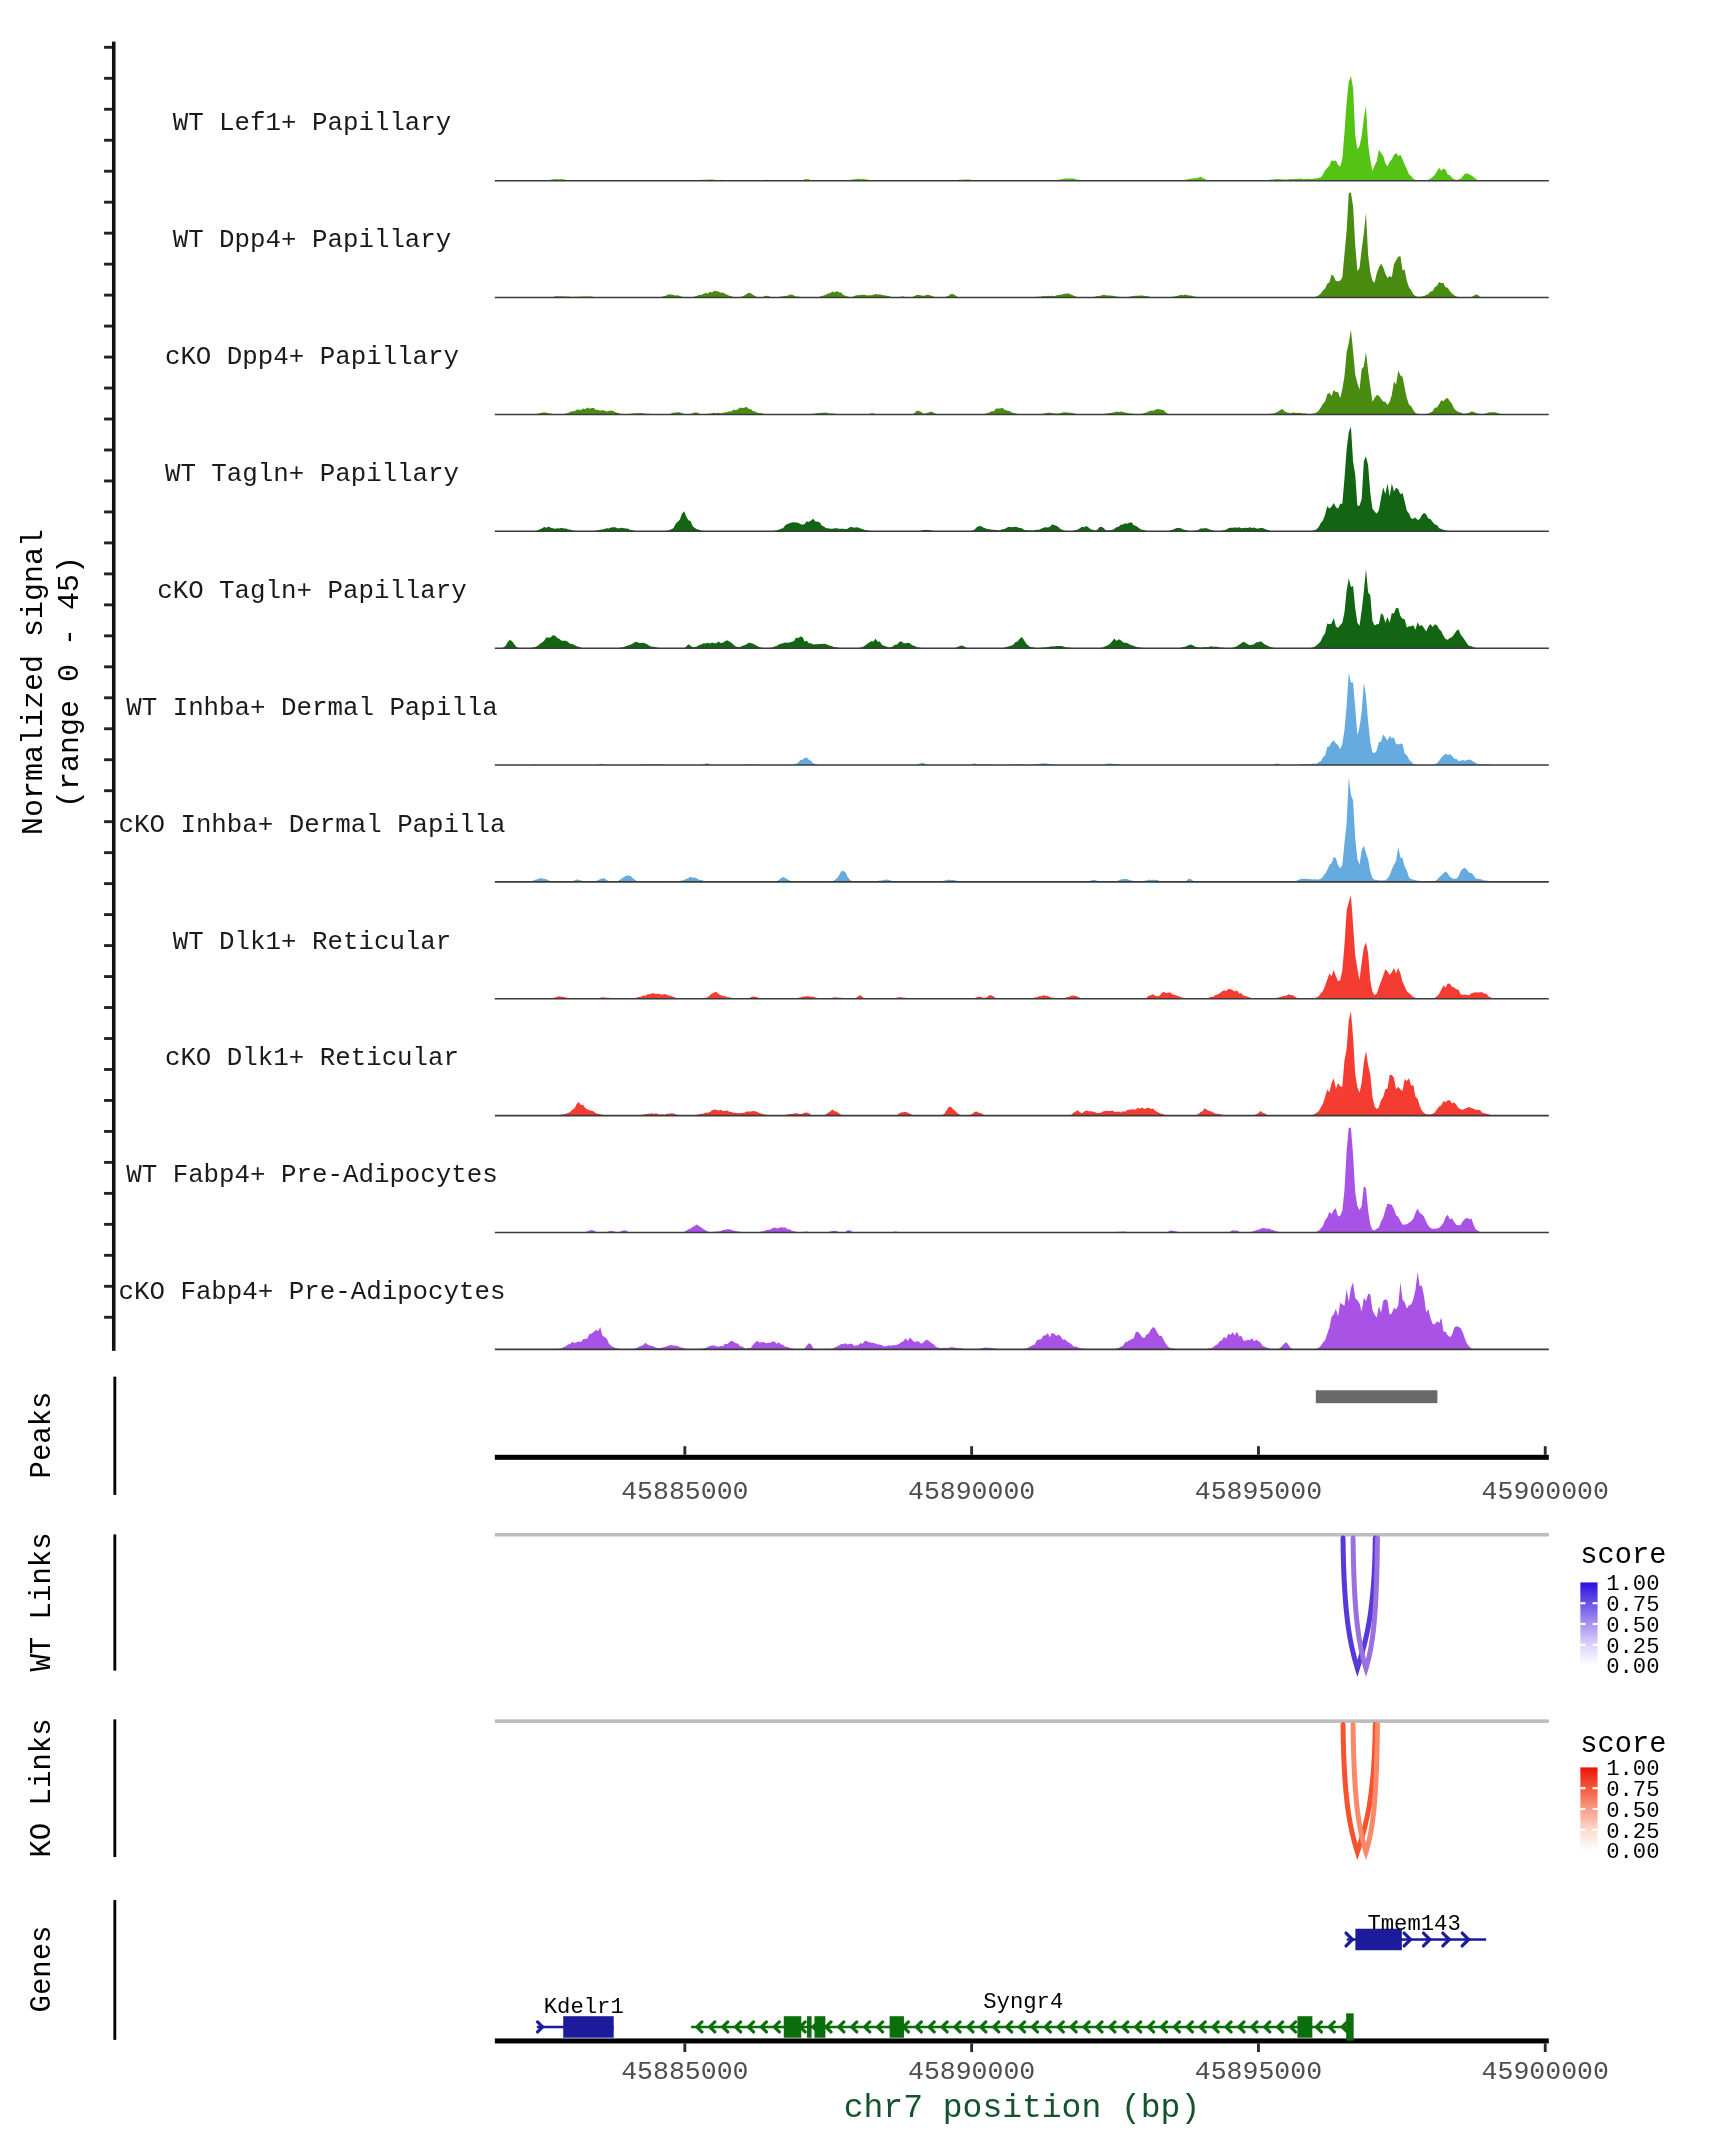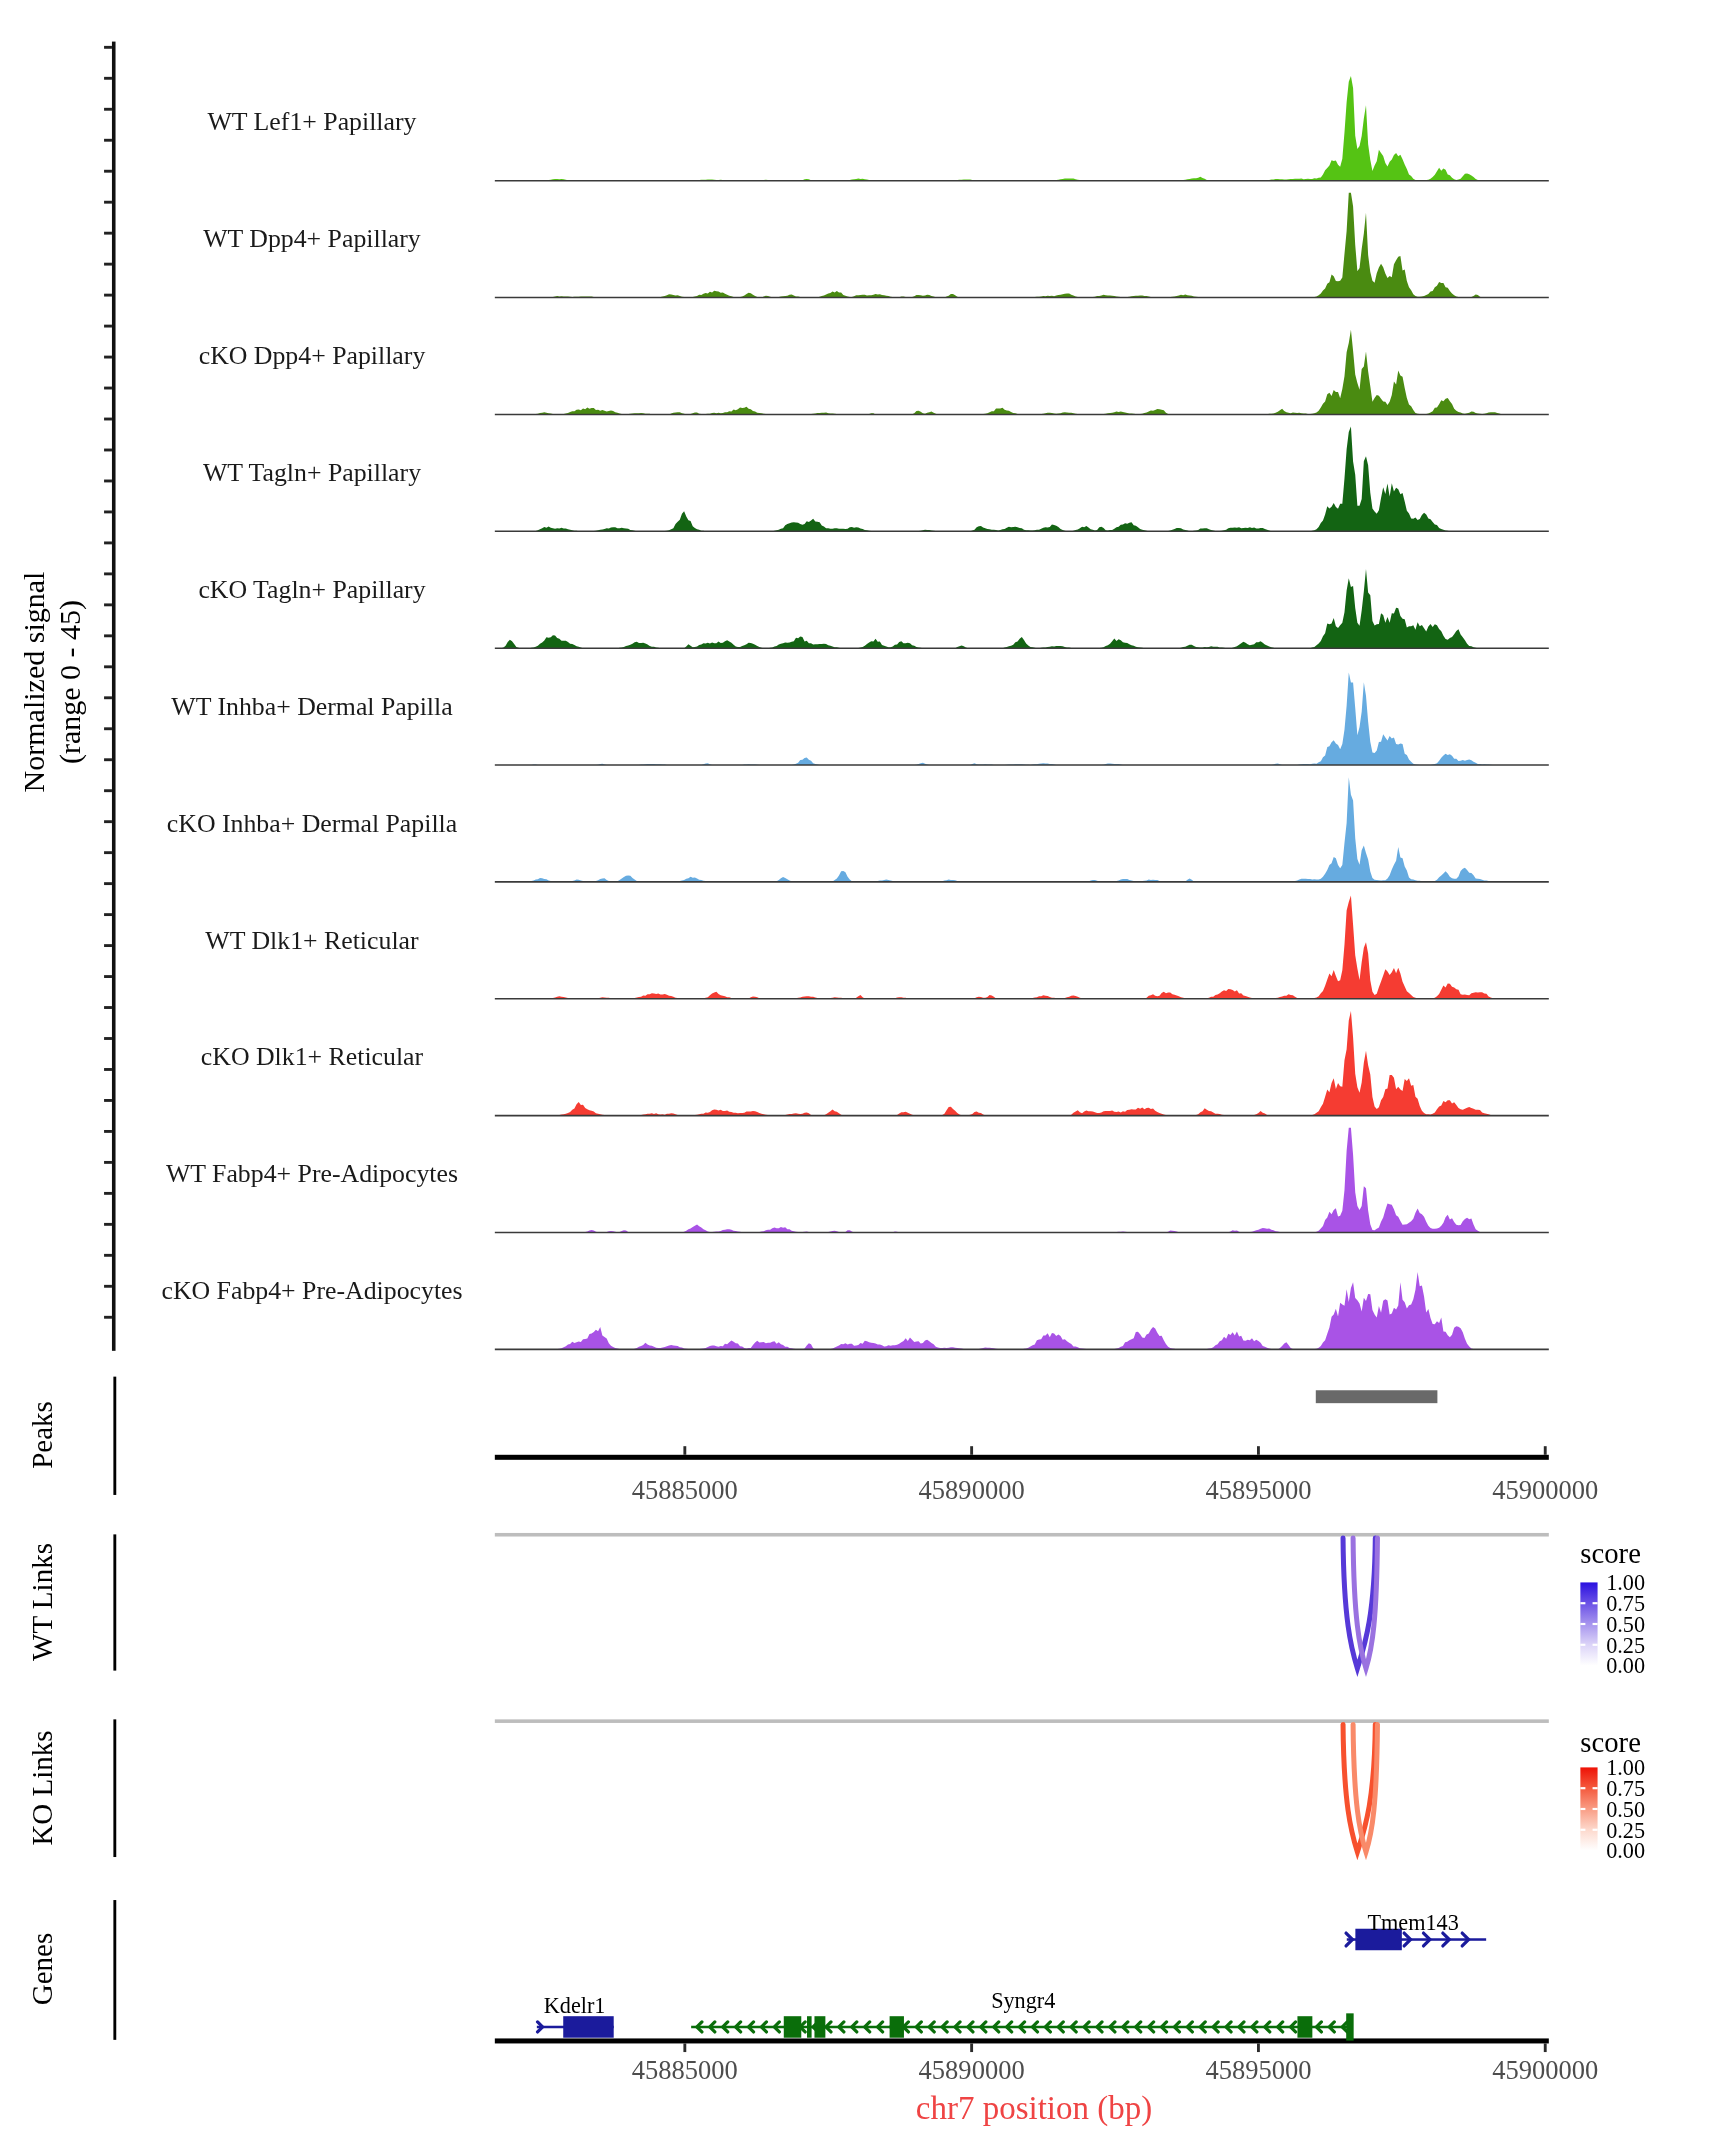--- a/index.html
+++ b/index.html
@@ -1,26 +1,26 @@
 <!DOCTYPE html>
 <html style="font-size:11.5px"><head>
 <meta charset="utf-8">
 <style>
   html,body{margin:0;padding:0;background:#ffffff;}
   #fig{position:relative;width:1721px;height:2151px;background:#ffffff;
-       font-family:Liberation Serif, serif;overflow:hidden;}
+       font-family:Liberation Mono, monospace;overflow:hidden;}
   #chart{position:absolute;left:0;top:0;}
   .vwrap{position:absolute;width:0;height:0;}
   .vtext{position:absolute;left:0;top:0;transform:translate(-50%,-50%) rotate(-90deg);
          white-space:nowrap;color:#000;}
   .axis-title-lines{font-size:30px;line-height:36px;text-align:center;color:#000;}
   .section-label{font-size:29px;color:#000;}
   .hwrap{position:absolute;width:0;height:0;}
   .htext{position:absolute;transform:translate(-50%,-50%);white-space:nowrap;
-         font-size:33px;color:#ef4444;margin-left:12px;}
+         font-size:33px;color:#14532d;}
 </style>
 </head>
 <body>
 
 <div id="fig">
 
   <svg id="chart" width="1721" height="2151" viewBox="0 0 2400 3000">
       <g>
         <path d="M690,252 L690,252.0 L693,252.0 L696,252.0 L699,252.0 L702,252.0 L705,252.0 L708,252.0 L711,252.0 L714,252.0 L717,252.0 L720,252.0 L723,252.0 L726,252.0 L729,252.0 L732,252.0 L735,252.0 L738,252.0 L741,252.0 L744,252.0 L747,252.0 L750,252.0 L753,252.0 L756,252.0 L759,252.0 L762,252.0 L765,251.2 L768,250.6 L771,250.1 L774,249.7 L777,249.6 L780,250.1 L783,249.5 L786,249.9 L789,250.7 L792,251.4 L795,252.0 L798,252.0 L801,252.0 L804,252.0 L807,252.0 L810,252.0 L813,252.0 L816,252.0 L819,252.0 L822,252.0 L825,252.0 L828,252.0 L831,252.0 L834,252.0 L837,252.0 L840,252.0 L843,252.0 L846,252.0 L849,252.0 L852,252.0 L855,252.0 L858,252.0 L861,252.0 L864,252.0 L867,252.0 L870,252.0 L873,252.0 L876,252.0 L879,252.0 L882,252.0 L885,252.0 L888,252.0 L891,252.0 L894,252.0 L897,252.0 L900,252.0 L903,252.0 L906,252.0 L909,252.0 L912,252.0 L915,252.0 L918,252.0 L921,252.0 L924,252.0 L927,252.0 L930,252.0 L933,252.0 L936,252.0 L939,252.0 L942,252.0 L945,252.0 L948,251.2 L951,251.0 L954,251.0 L957,251.5 L960,252.0 L963,252.0 L966,252.0 L969,252.0 L972,251.5 L975,251.2 L978,250.8 L981,250.6 L984,250.6 L987,250.2 L990,250.3 L993,250.5 L996,250.6 L999,251.0 L1002,251.1 L1005,250.8 L1008,251.1 L1011,252.0 L1014,252.0 L1017,252.0 L1020,252.0 L1023,252.0 L1026,252.0 L1029,252.0 L1032,252.0 L1035,252.0 L1038,252.0 L1041,252.0 L1044,252.0 L1047,252.0 L1050,252.0 L1053,252.0 L1056,252.0 L1059,251.5 L1062,251.0 L1065,251.1 L1068,250.8 L1071,251.1 L1074,251.3 L1077,251.5 L1080,252.0 L1083,252.0 L1086,252.0 L1089,252.0 L1092,252.0 L1095,252.0 L1098,252.0 L1101,252.0 L1104,252.0 L1107,252.0 L1110,252.0 L1113,252.0 L1116,252.0 L1119,251.3 L1122,249.9 L1125,249.7 L1128,250.1 L1131,251.5 L1134,252.0 L1137,252.0 L1140,252.0 L1143,252.0 L1146,252.0 L1149,252.0 L1152,252.0 L1155,252.0 L1158,252.0 L1161,252.0 L1164,252.0 L1167,252.0 L1170,252.0 L1173,252.0 L1176,252.0 L1179,252.0 L1182,251.5 L1185,251.0 L1188,250.4 L1191,249.9 L1194,249.5 L1197,248.8 L1200,249.5 L1203,249.3 L1206,250.1 L1209,250.5 L1212,251.2 L1215,251.4 L1218,252.0 L1221,252.0 L1224,252.0 L1227,252.0 L1230,252.0 L1233,252.0 L1236,252.0 L1239,252.0 L1242,252.0 L1245,252.0 L1248,252.0 L1251,252.0 L1254,252.0 L1257,252.0 L1260,252.0 L1263,252.0 L1266,252.0 L1269,252.0 L1272,252.0 L1275,252.0 L1278,252.0 L1281,252.0 L1284,252.0 L1287,252.0 L1290,252.0 L1293,252.0 L1296,252.0 L1299,252.0 L1302,252.0 L1305,252.0 L1308,252.0 L1311,252.0 L1314,252.0 L1317,252.0 L1320,252.0 L1323,252.0 L1326,252.0 L1329,251.5 L1332,251.4 L1335,251.1 L1338,250.6 L1341,250.6 L1344,250.3 L1347,250.4 L1350,250.3 L1353,250.4 L1356,250.9 L1359,251.1 L1362,251.4 L1365,251.5 L1368,252.0 L1371,252.0 L1374,252.0 L1377,252.0 L1380,252.0 L1383,252.0 L1386,252.0 L1389,252.0 L1392,252.0 L1395,252.0 L1398,252.0 L1401,252.0 L1404,252.0 L1407,252.0 L1410,252.0 L1413,252.0 L1416,252.0 L1419,252.0 L1422,252.0 L1425,252.0 L1428,252.0 L1431,252.0 L1434,252.0 L1437,252.0 L1440,252.0 L1443,252.0 L1446,252.0 L1449,252.0 L1452,252.0 L1455,252.0 L1458,252.0 L1461,252.0 L1464,252.0 L1467,252.0 L1470,251.3 L1473,251.0 L1476,250.7 L1479,250.1 L1482,249.7 L1485,248.9 L1488,248.8 L1491,248.8 L1494,248.9 L1497,249.1 L1500,250.1 L1503,250.8 L1506,251.2 L1509,251.3 L1512,252.0 L1515,252.0 L1518,252.0 L1521,252.0 L1524,252.0 L1527,252.0 L1530,252.0 L1533,252.0 L1536,252.0 L1539,252.0 L1542,252.0 L1545,252.0 L1548,252.0 L1551,252.0 L1554,252.0 L1557,252.0 L1560,252.0 L1563,252.0 L1566,252.0 L1569,252.0 L1572,252.0 L1575,252.0 L1578,252.0 L1581,252.0 L1584,252.0 L1587,252.0 L1590,252.0 L1593,252.0 L1596,252.0 L1599,252.0 L1602,252.0 L1605,252.0 L1608,252.0 L1611,252.0 L1614,252.0 L1617,252.0 L1620,252.0 L1623,252.0 L1626,252.0 L1629,252.0 L1632,252.0 L1635,252.0 L1638,252.0 L1641,252.0 L1644,252.0 L1647,252.0 L1650,251.1 L1653,250.8 L1656,250.1 L1659,249.6 L1662,249.0 L1665,248.7 L1668,248.7 L1671,247.9 L1674,246.6 L1677,248.4 L1680,249.4 L1683,251.0 L1686,251.4 L1689,251.6 L1692,252.0 L1695,252.0 L1698,252.0 L1701,252.0 L1704,252.0 L1707,252.0 L1710,252.0 L1713,252.0 L1716,252.0 L1719,252.0 L1722,252.0 L1725,252.0 L1728,252.0 L1731,252.0 L1734,252.0 L1737,252.0 L1740,252.0 L1743,252.0 L1746,252.0 L1749,252.0 L1752,252.0 L1755,252.0 L1758,252.0 L1761,252.0 L1764,252.0 L1767,251.5 L1770,251.2 L1773,250.5 L1776,250.5 L1779,249.7 L1782,249.7 L1785,249.9 L1788,250.0 L1791,250.3 L1794,250.5 L1797,250.1 L1800,249.8 L1803,249.7 L1806,249.3 L1809,249.2 L1812,249.2 L1815,249.1 L1818,250.0 L1821,249.5 L1824,249.3 L1827,249.8 L1830,249.5 L1833,248.7 L1836,248.8 L1839,247.9 L1842,247.4 L1845,243.3 L1848,237.4 L1851,234.4 L1854,230.7 L1857,223.6 L1860,224.7 L1863,223.9 L1866,229.7 L1869,232.6 L1872,221.3 L1875,184.7 L1878,142.7 L1881,114.1 L1884,106.0 L1887,122.8 L1890,189.3 L1893,207.9 L1896,203.5 L1899,189.6 L1902,165.2 L1905,146.9 L1908,201.2 L1911,222.9 L1914,238.4 L1917,230.9 L1920,224.9 L1923,209.0 L1926,213.3 L1929,217.5 L1932,227.5 L1935,232.3 L1938,225.7 L1941,222.4 L1944,216.2 L1947,213.3 L1950,217.9 L1953,215.8 L1956,222.2 L1959,229.5 L1962,235.6 L1965,243.3 L1968,245.6 L1971,249.2 L1974,250.9 L1977,251.5 L1980,252.0 L1983,252.0 L1986,252.0 L1989,251.2 L1992,250.7 L1995,249.3 L1998,246.9 L2001,243.8 L2004,238.7 L2007,233.8 L2010,238.0 L2013,235.1 L2016,236.6 L2019,243.4 L2022,244.4 L2025,248.0 L2028,250.0 L2031,250.9 L2034,250.4 L2037,249.2 L2040,245.9 L2043,242.5 L2046,242.1 L2049,243.2 L2052,244.6 L2055,247.0 L2058,249.7 L2061,251.0 L2064,252.0 L2067,252.0 L2070,252.0 L2073,252.0 L2076,252.0 L2079,252.0 L2082,252.0 L2085,252.0 L2088,252.0 L2091,252.0 L2094,252.0 L2097,252.0 L2100,252.0 L2103,252.0 L2106,252.0 L2109,252.0 L2112,252.0 L2115,252.0 L2118,252.0 L2121,252.0 L2124,252.0 L2127,252.0 L2130,252.0 L2133,252.0 L2136,252.0 L2139,252.0 L2142,252.0 L2145,252.0 L2148,252.0 L2151,252.0 L2154,252.0 L2157,252.0 L2160,252.0 L2160,252 Z" fill="#55C314"></path>
         <line x1="690" y1="252" x2="2160" y2="252" stroke="#3a3a3a" stroke-width="2.2"></line>

